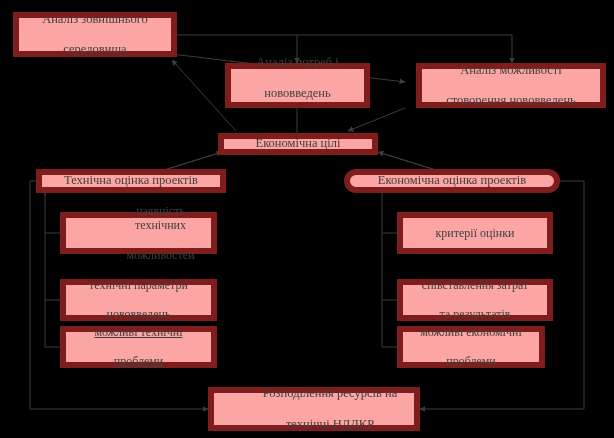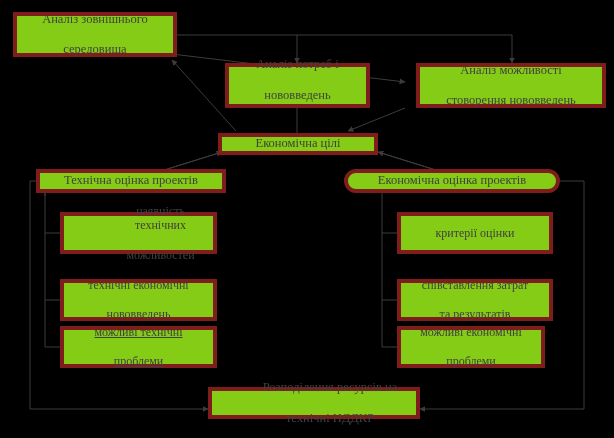--- a/index.html
+++ b/index.html
@@ -20,22 +20,22 @@
     position: absolute;
     left: 0;
     top: 0;
     width: 614px;
     height: 438px;
     pointer-events: none;
   }
   .node {
     position: absolute;
     box-sizing: border-box;
-    border: 4px solid #7f1d1d;
-    background: #84cc16;
+    border: 6px solid #7f1d1d;
+    background: #fca5a5;
     color: #41413f;
     display: flex;
     align-items: center;
     justify-content: center;
     text-align: center;
     line-height: 1.22;
     padding: 1px 4px;
     z-index: 2;
   }
   .node span {
@@ -145,21 +145,21 @@
 
   <div class="node t115" style="left:60px; top:212px; width:157px; height:42px;padding-left:48px;">
     <span>
       <span>наявність технічних</span><br>
       <span>можливостей</span>
     </span>
   </div>
 
   <div class="node t115" style="left:60px; top:279px; width:157px; height:42px;">
     <span>
-      <span>технічні економічні</span><br>
+      <span>технічні параметри</span><br>
       <span>нововведень</span>
     </span>
   </div>
 
   <div class="node t115" style="left:60px; top:326px; width:157px; height:42px;text-decoration:underline;">
     <span>
       <span>можливі технічні</span><br>
       <span>проблеми</span>
     </span>
   </div>
@@ -175,20 +175,20 @@
     </span>
   </div>
 
   <div class="node t115" style="left:397px; top:326px; width:148px; height:42px;">
     <span>
       <span>можливі економічні</span><br>
       <span>проблеми</span>
     </span>
   </div>
 
-  <div class="node t12" style="left:208px; top:387px; width:212px; height:32px;padding-left:36px;">
+  <div class="node t12" style="left:208px; top:387px; width:212px; height:44px;padding-left:36px;">
     <span>
       <span>Розподілення ресурсів на</span><br>
       <span>технічні НДДКР</span>
     </span>
   </div>
 
 </div>
 
 </body></html>

